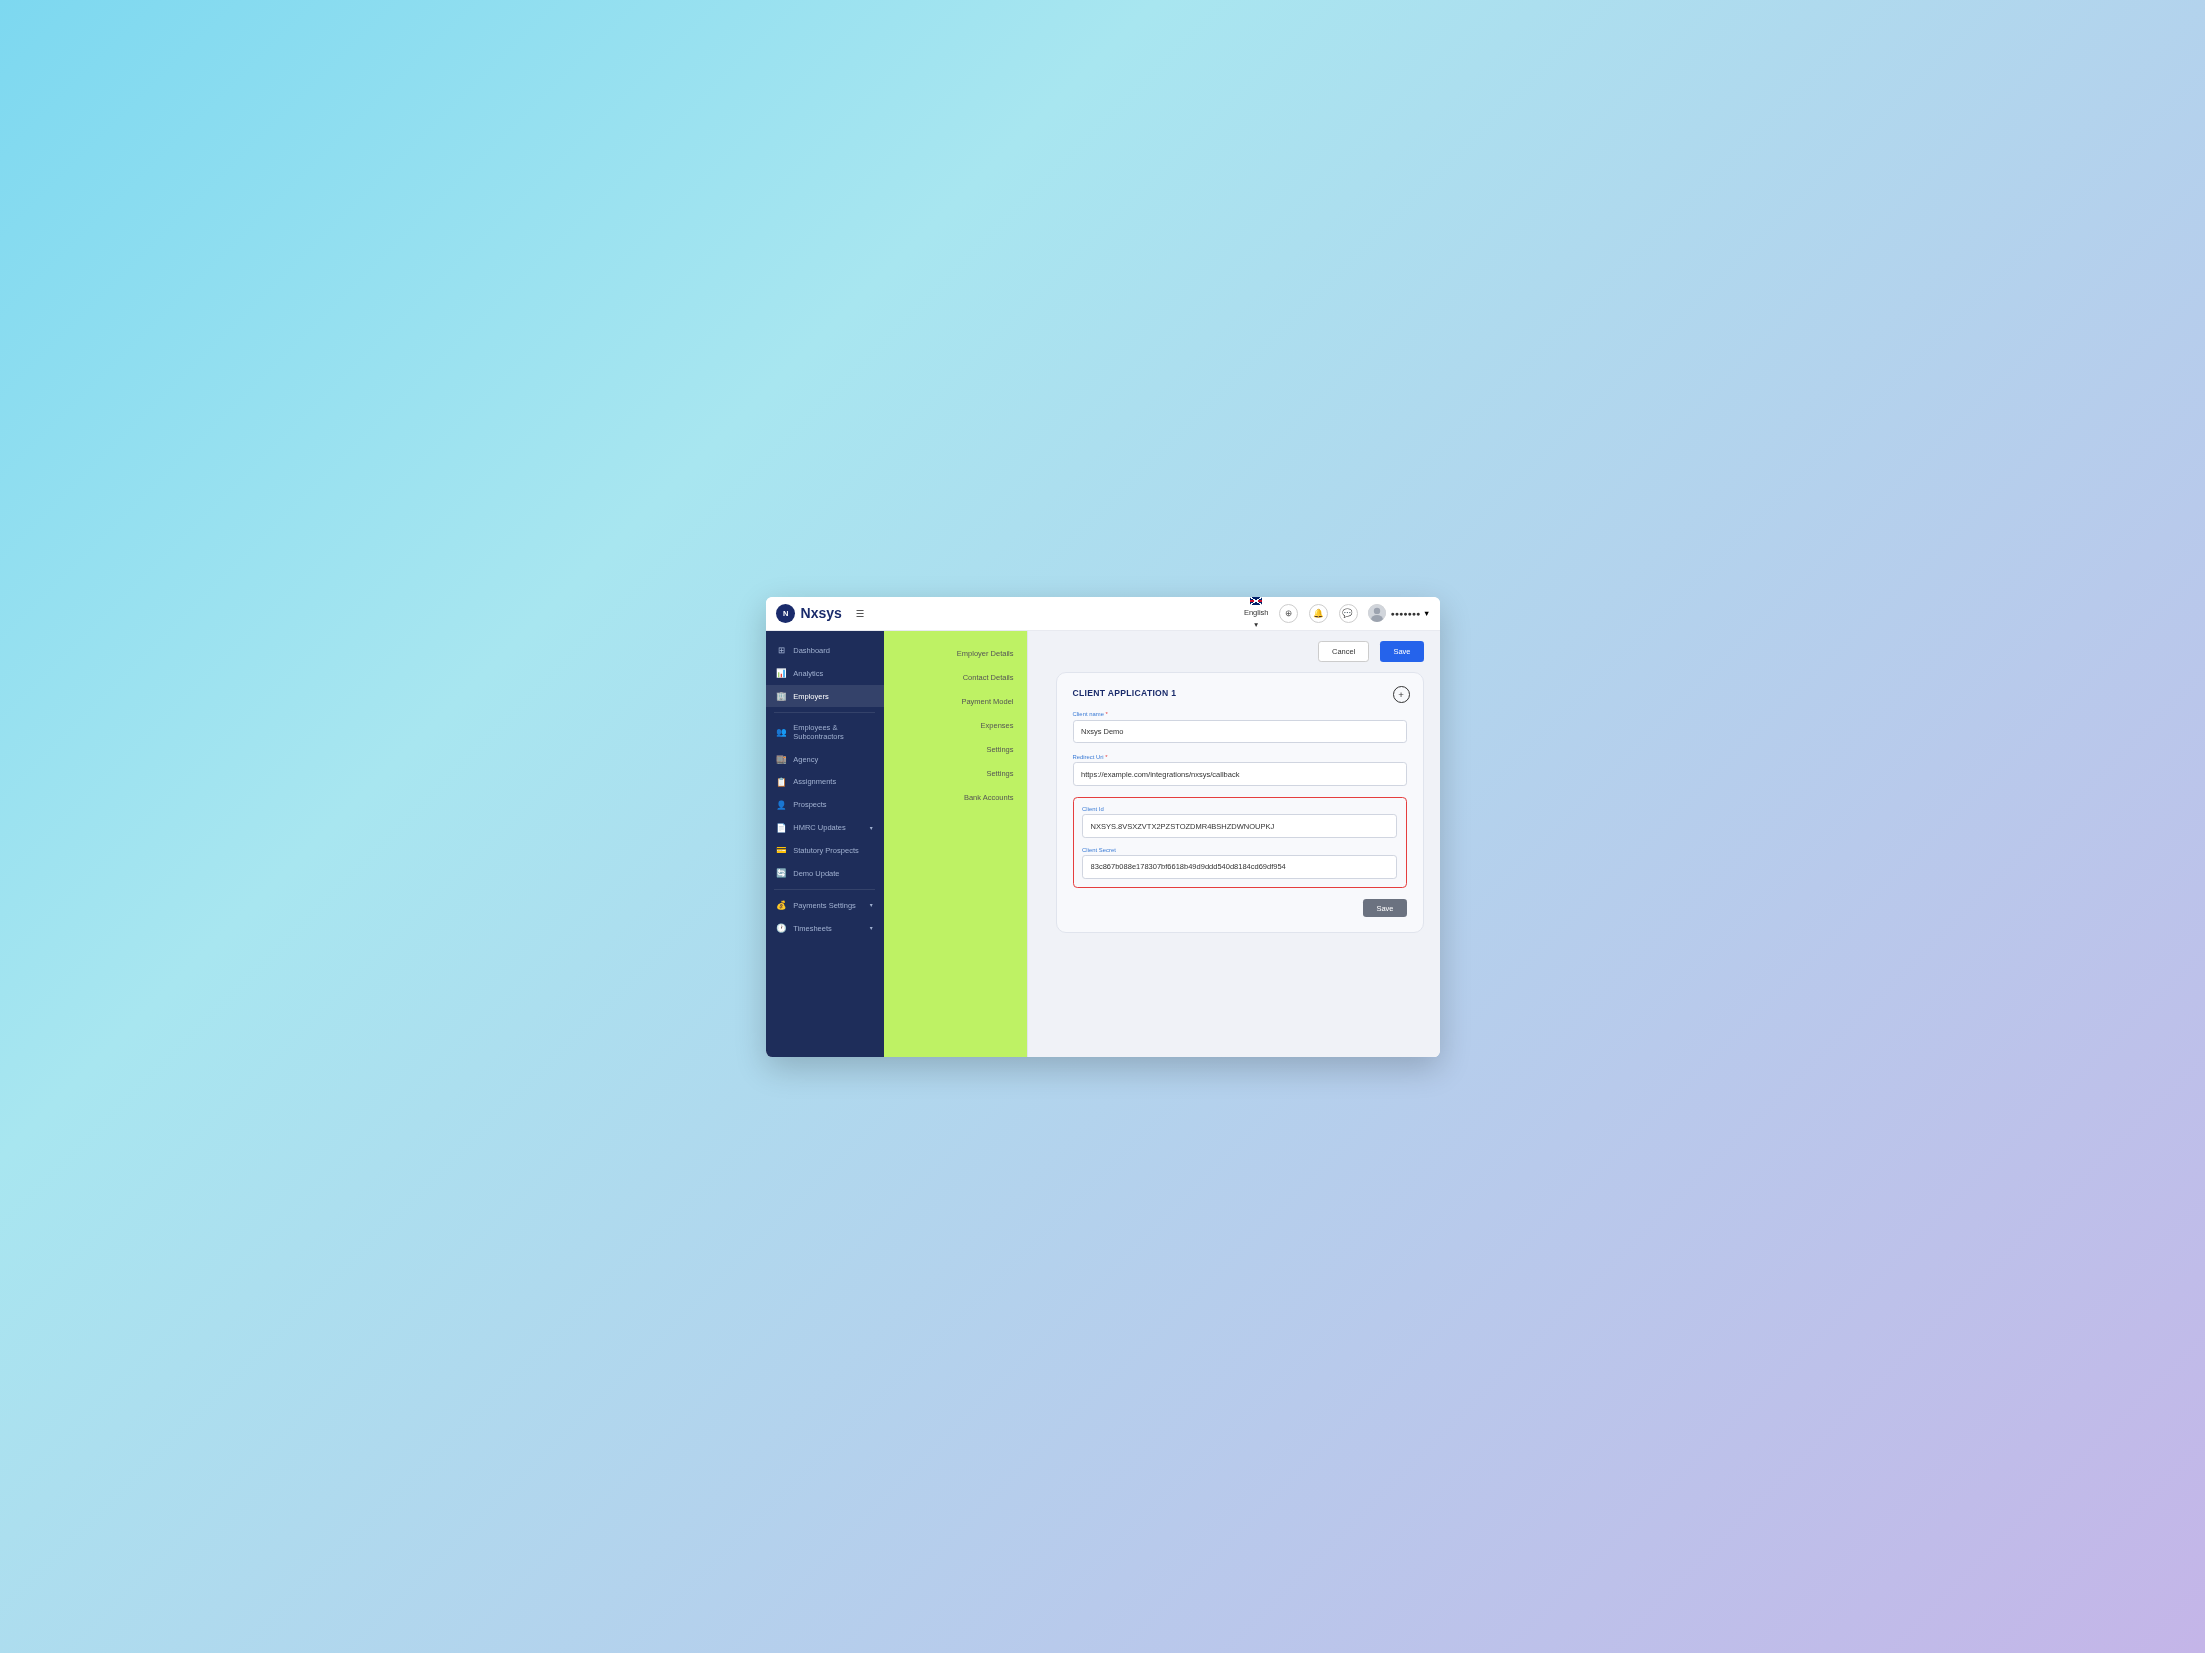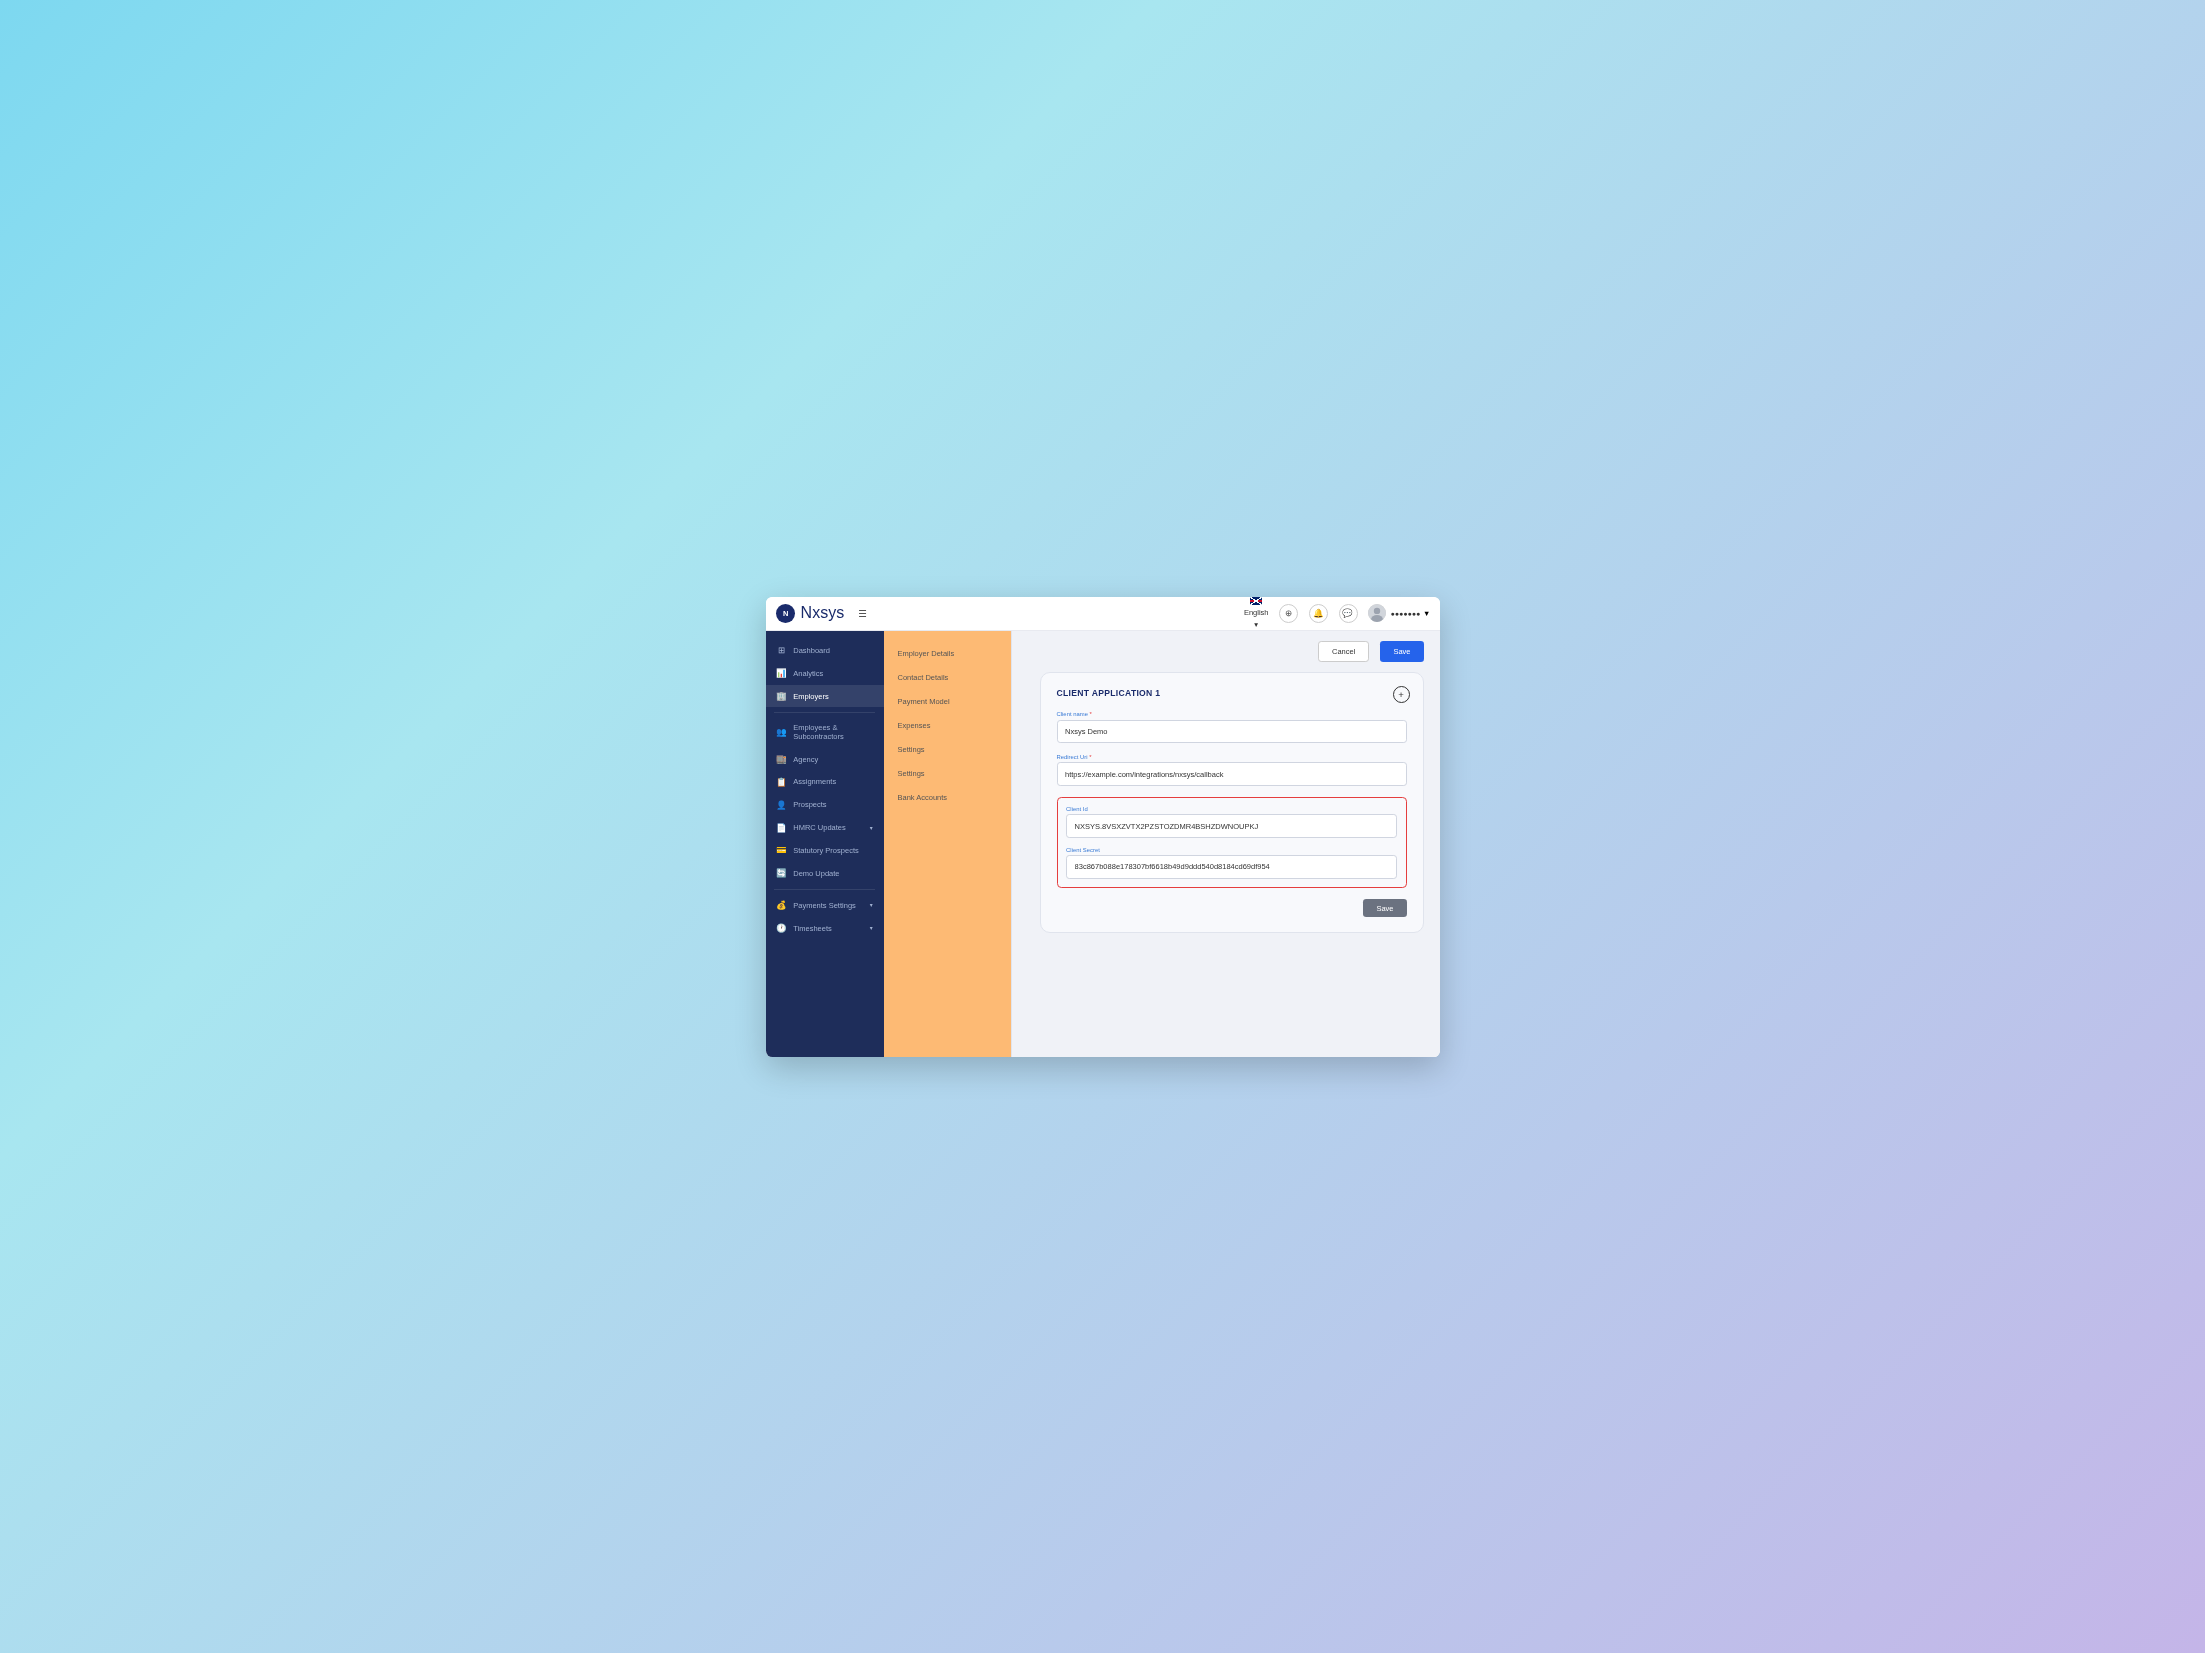--- a/index.html
+++ b/index.html
@@ -45,22 +45,22 @@
       background: #1a2b6b;
       border-radius: 50%;
       display: flex;
       align-items: center;
       justify-content: center;
       color: white;
       font-weight: bold;
       font-size: 7.5px;
     }
     .logo-text {
-      font-size: 16px;
-      font-weight: 400;
+      font-size: 14px;
+      font-weight: 700;
       color: #1a2b6b;
     }
     .hamburger {
       margin-left: 8.6px;
       cursor: pointer;
       color: #555;
       font-size: 9.6px;
     }
     .header-spacer { flex: 1; }
     .header-right {
@@ -203,25 +203,26 @@
     }
     .breadcrumb a { color: #3a7bd5; text-decoration: none; }
     .breadcrumb span { color: #666; }
     .page-body {
       display: flex;
       flex: 1;
       padding: 0;
     }
     
     .sub-nav {
-      width: 128px;
-      background: #fdba74;
+      width: 144px;
+      background: #bef264;
       border-right: 0.5px solid #e0e4ed;
       padding: 10.7px 0;
       flex-shrink: 0;
+      text-align: right;
     }
     .sub-nav-item {
       padding: 7.5px 13px;
       font-size: 7.5px;
       color: #555;
       cursor: pointer;
       border-left: 1.6px solid transparent;
     }
     
     .form-area {

